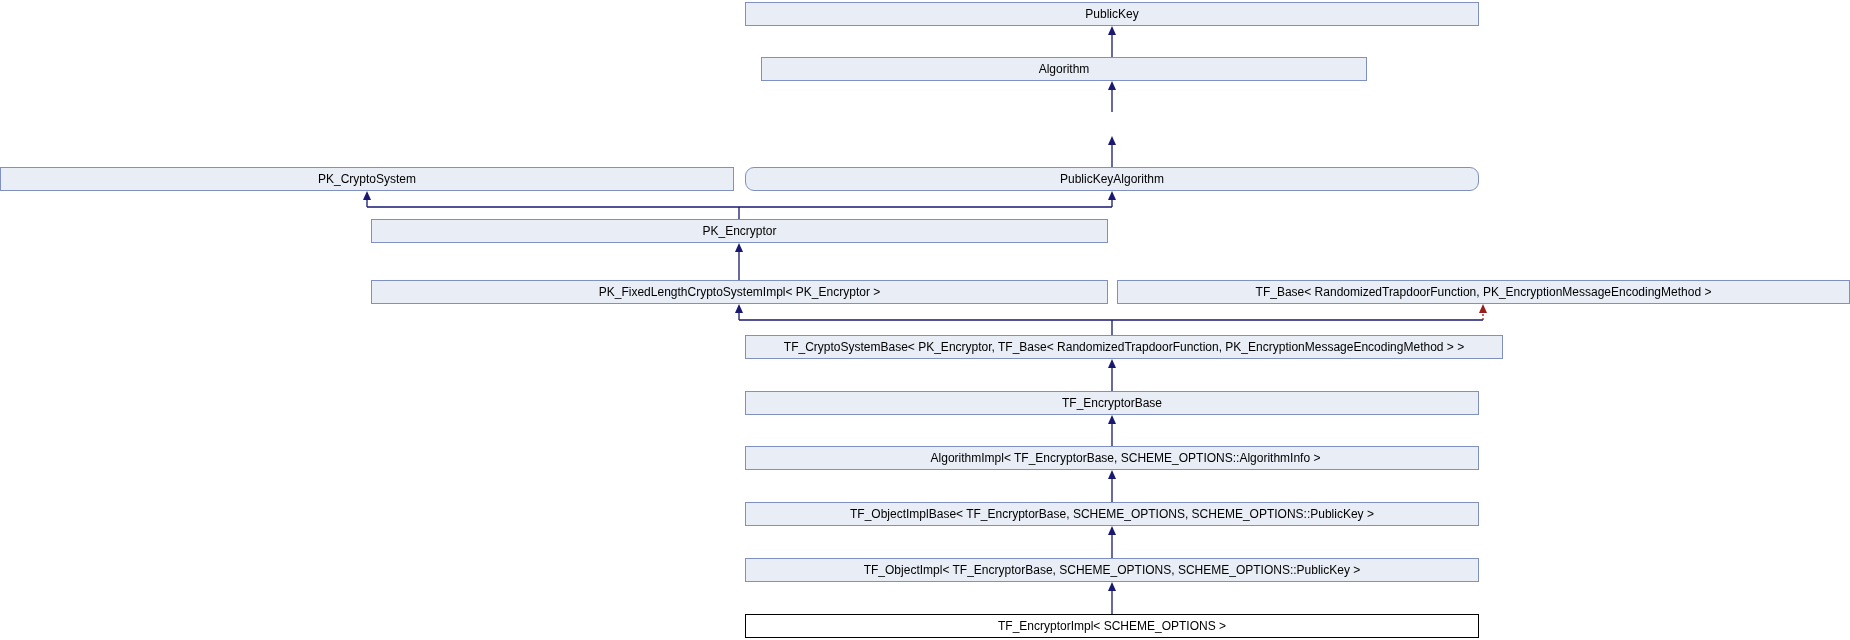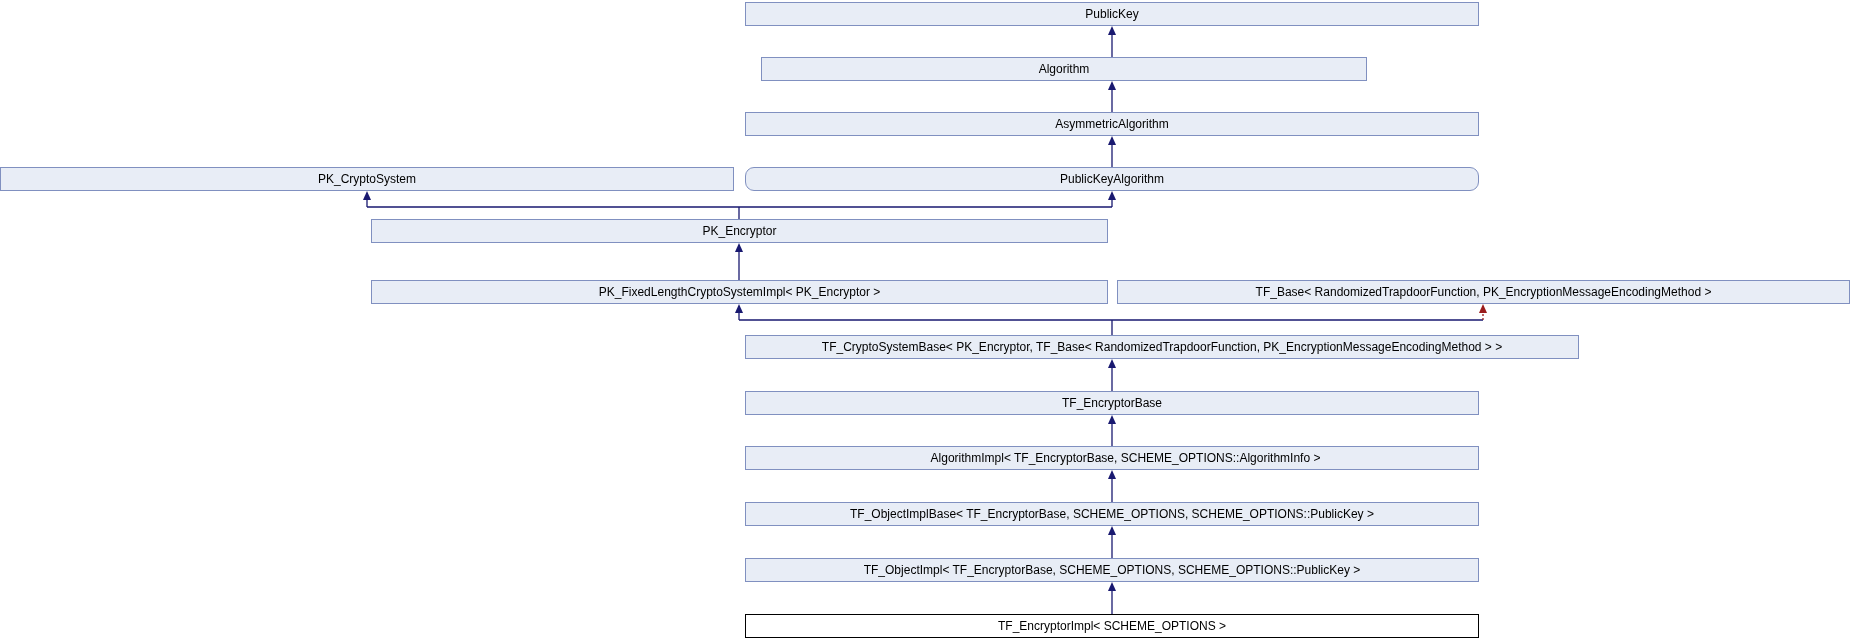--- a/index.html
+++ b/index.html
@@ -100,26 +100,25 @@
 
     <path class="edge-line" d="M1112 558 V533"></path>
     <polygon class="edge-head" points="1112,526 1108,535 1116,535"></polygon>
 
     <path class="edge-line" d="M1112 614 V589"></path>
     <polygon class="edge-head" points="1112,582 1108,591 1116,591"></polygon>
   </svg>
 
   <div class="node" style="left:745px;top:2px;width:734px;">PublicKey</div>
   <div class="node" style="left:745px;top:57px;width:606px;margin-left:16px;">Algorithm</div>
-  <div class="node" style="left:745px;top:112px;width:734px;">AsymmetricAlgorithm</div>
   <div class="node" style="left:0px;top:167px;width:734px;">PK_CryptoSystem</div>
   <div class="node" style="left:745px;top:167px;width:734px;border-radius:9px;">PublicKeyAlgorithm</div>
   <div class="node" style="left:371px;top:219px;width:737px;">PK_Encryptor</div>
   <div class="node" style="left:371px;top:280px;width:737px;text-align:center;">PK_FixedLengthCryptoSystemImpl&lt; PK_Encryptor &gt;</div>
   <div class="node" style="left:1117px;top:280px;width:733px;">TF_Base&lt; RandomizedTrapdoorFunction, PK_EncryptionMessageEncodingMethod &gt;</div>
-  <div class="node" style="left:745px;top:335px;width:834px;text-align:center;">TF_CryptoSystemBase&lt; PK_Encryptor, TF_Base&lt; RandomizedTrapdoorFunction, PK_EncryptionMessageEncodingMethod &gt; &gt;</div>
+  <div class="node" style="left:745px;top:335px;width:758px;text-align:center;">TF_CryptoSystemBase&lt; PK_Encryptor, TF_Base&lt; RandomizedTrapdoorFunction, PK_EncryptionMessageEncodingMethod &gt; &gt;</div>
   <div class="node" style="left:745px;top:391px;width:734px;">TF_EncryptorBase</div>
   <div class="node" style="left:745px;top:446px;width:734px;padding-left:27px;">AlgorithmImpl&lt; TF_EncryptorBase, SCHEME_OPTIONS::AlgorithmInfo &gt;</div>
   <div class="node" style="left:745px;top:502px;width:734px;">TF_ObjectImplBase&lt; TF_EncryptorBase, SCHEME_OPTIONS, SCHEME_OPTIONS::PublicKey &gt;</div>
   <div class="node focus" style="left:745px;top:614px;width:734px;">TF_EncryptorImpl&lt; SCHEME_OPTIONS &gt;</div>
   <div class="node" style="left:745px;top:558px;width:734px;">TF_ObjectImpl&lt; TF_EncryptorBase, SCHEME_OPTIONS, SCHEME_OPTIONS::PublicKey &gt;</div>
 
 </div>
 
 </body></html>

